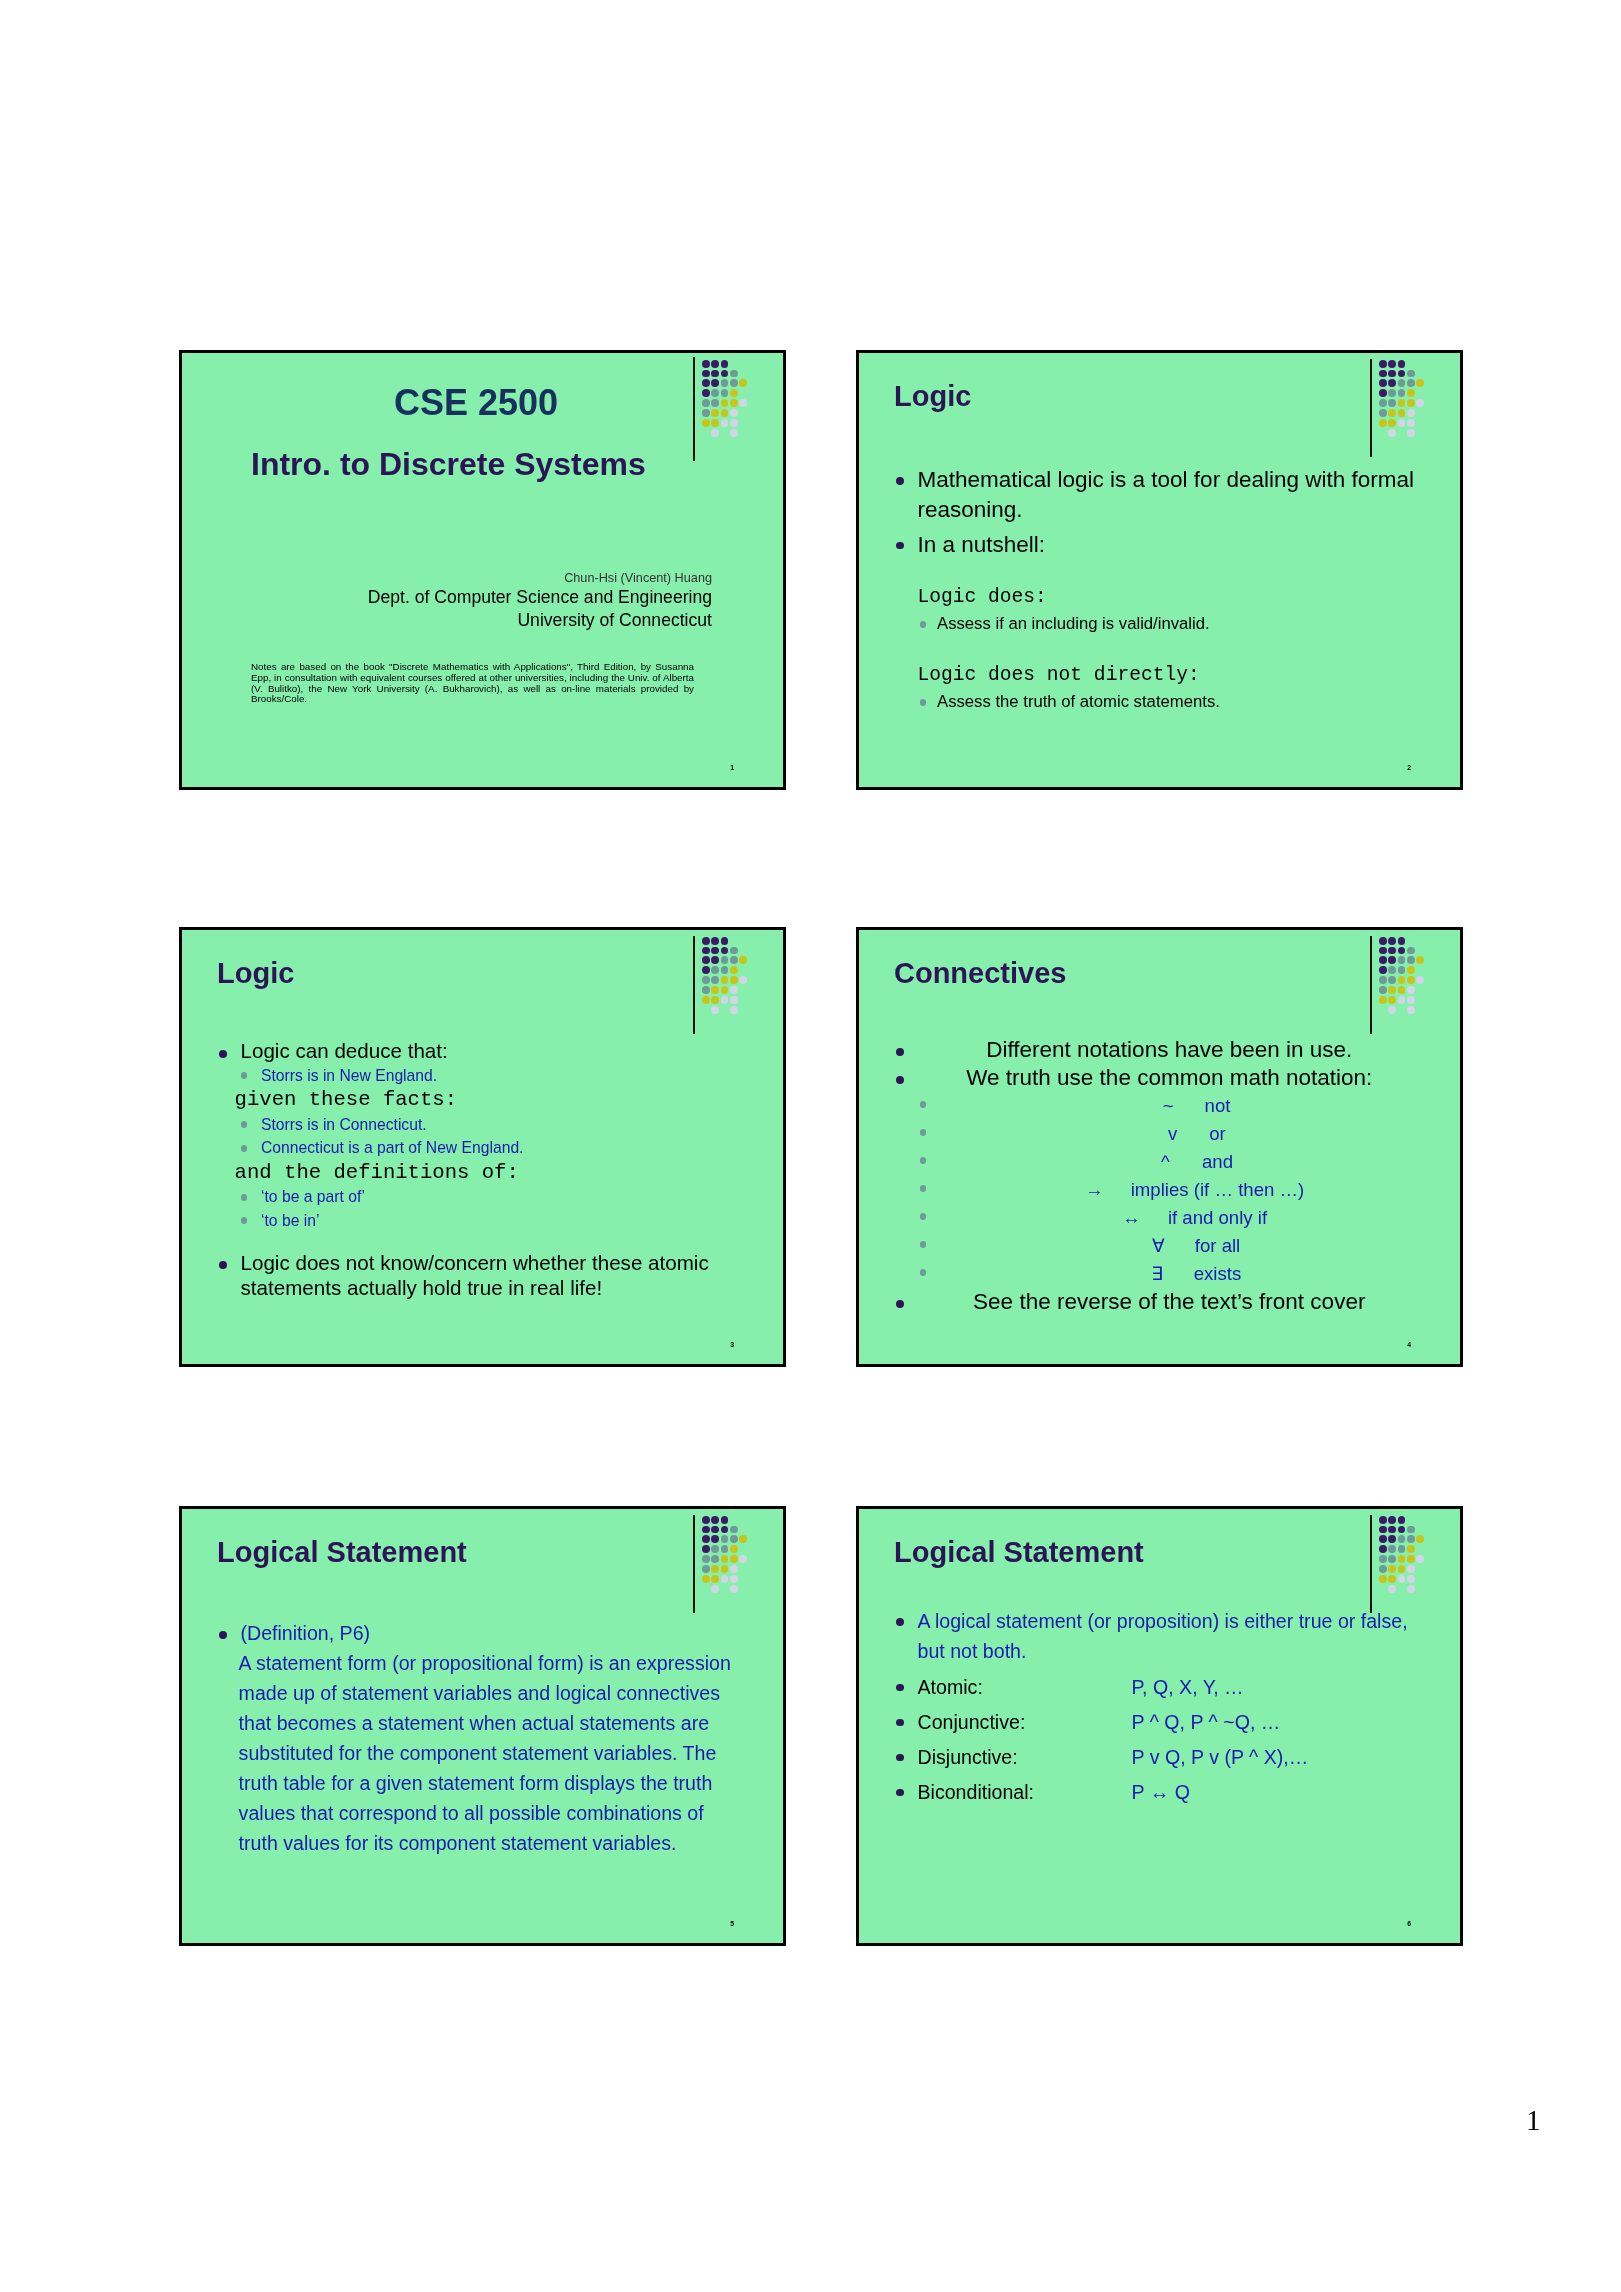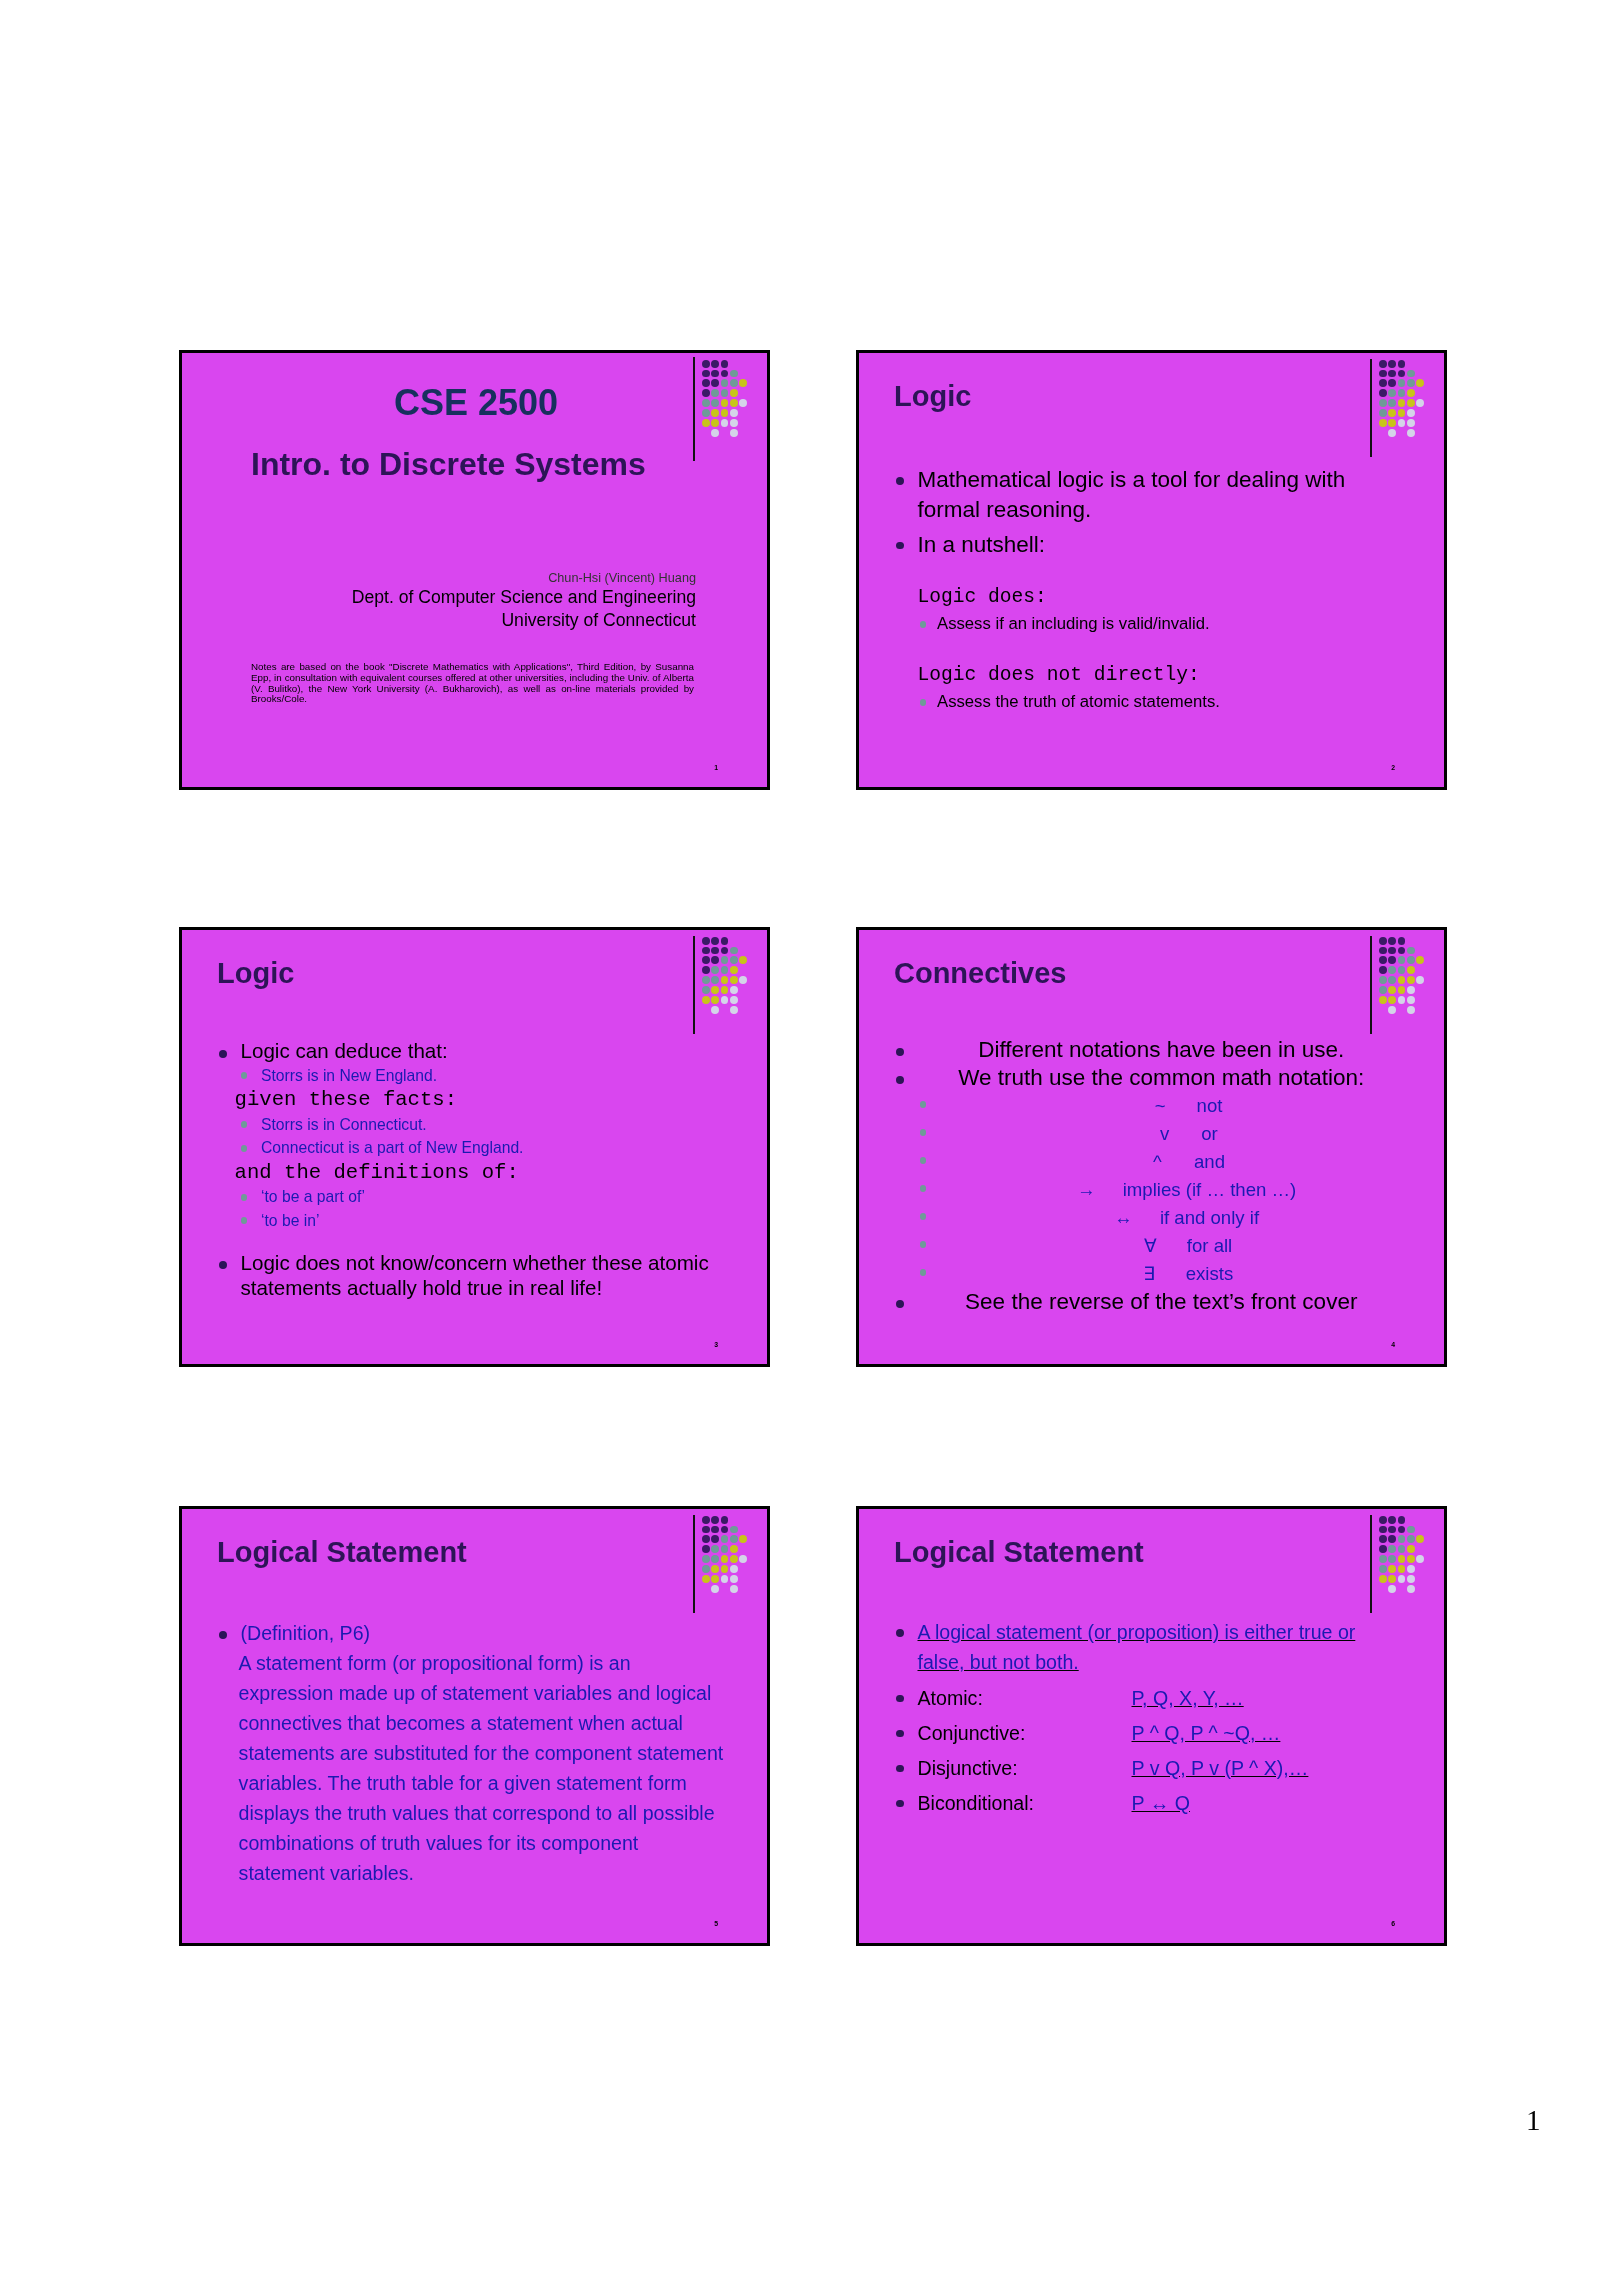--- a/index.html
+++ b/index.html
@@ -1,18 +1,18 @@
 <!DOCTYPE html>
 <html><head>
   <meta charset="utf-8">
   <style>
     html, body { margin:0; padding:0; background:#ffffff; }
     body { width:1621px; height:2293px; position:relative; overflow:hidden;
            font-family:"Liberation Sans", sans-serif; color:#000; }
-    .slide { position:absolute; width:585px; height:434px; border:3.9px solid #000; background:#d946ef; box-sizing:content-box; }
+    .slide { position:absolute; width:585px; height:434px; border:3.9px solid #000; background:#86efac; box-sizing:content-box;padding-left:16px; }
     .s1 { left:179px; top:350px; }
     .s2 { left:856px; top:350px; }
     .s3 { left:179px; top:927px; }
     .s4 { left:856px; top:927px; }
     .s5 { left:179px; top:1506px; }
     .s6 { left:856px; top:1506px; }
 
     .vline { position:absolute; left:511px; top:5.9px; width:2px; height:98px; background:#111; }
     .s1 .vline { top:3.9px; height:104px; }
     .dots { position:absolute; left:520px; top:6.9px; width:49px; height:78px; }
@@ -47,21 +47,21 @@
     
     .s4 .body { top:106px;text-align:center; }
     .s4 .b1 { font-size:22.5px; line-height:28px; }
     .s4 .b2 { font-size:18.6px; line-height:28px; }
     .sym { display:inline-block; width:73px; color:#1a1ab0; }
     
     .s5 .body { top:110px; }
     .s5 .b1 { font-size:19.6px; line-height:29px; }
     .s5 .para { padding-left:21.6px; font-size:19.6px; line-height:30px; color:#1a1ab0; }
     
-    .s6 .body { top:108px;text-decoration:underline; }
+    .s6 .body { top:97px; }
     .s6 .b1 { font-size:19.6px; line-height:30px; }
     .s6 .row { position:relative; padding-left:23.5px; font-size:19.6px; line-height:35px; }
     .s6 .row::before { content:""; position:absolute; left:2px; top:13.7px; width:7.8px; height:7.8px; border-radius:50%; background:#2d1457; }
     .s6 .lbl { display:inline-block; width:214px; }
     .s6 .val { color:#1a1ab0; }
 
     .pagenum { position:absolute; left:1526px; top:2104px; font-family:"Liberation Serif", serif; font-size:29px; color:#000; }
   </style>
 </head>
 <body>

